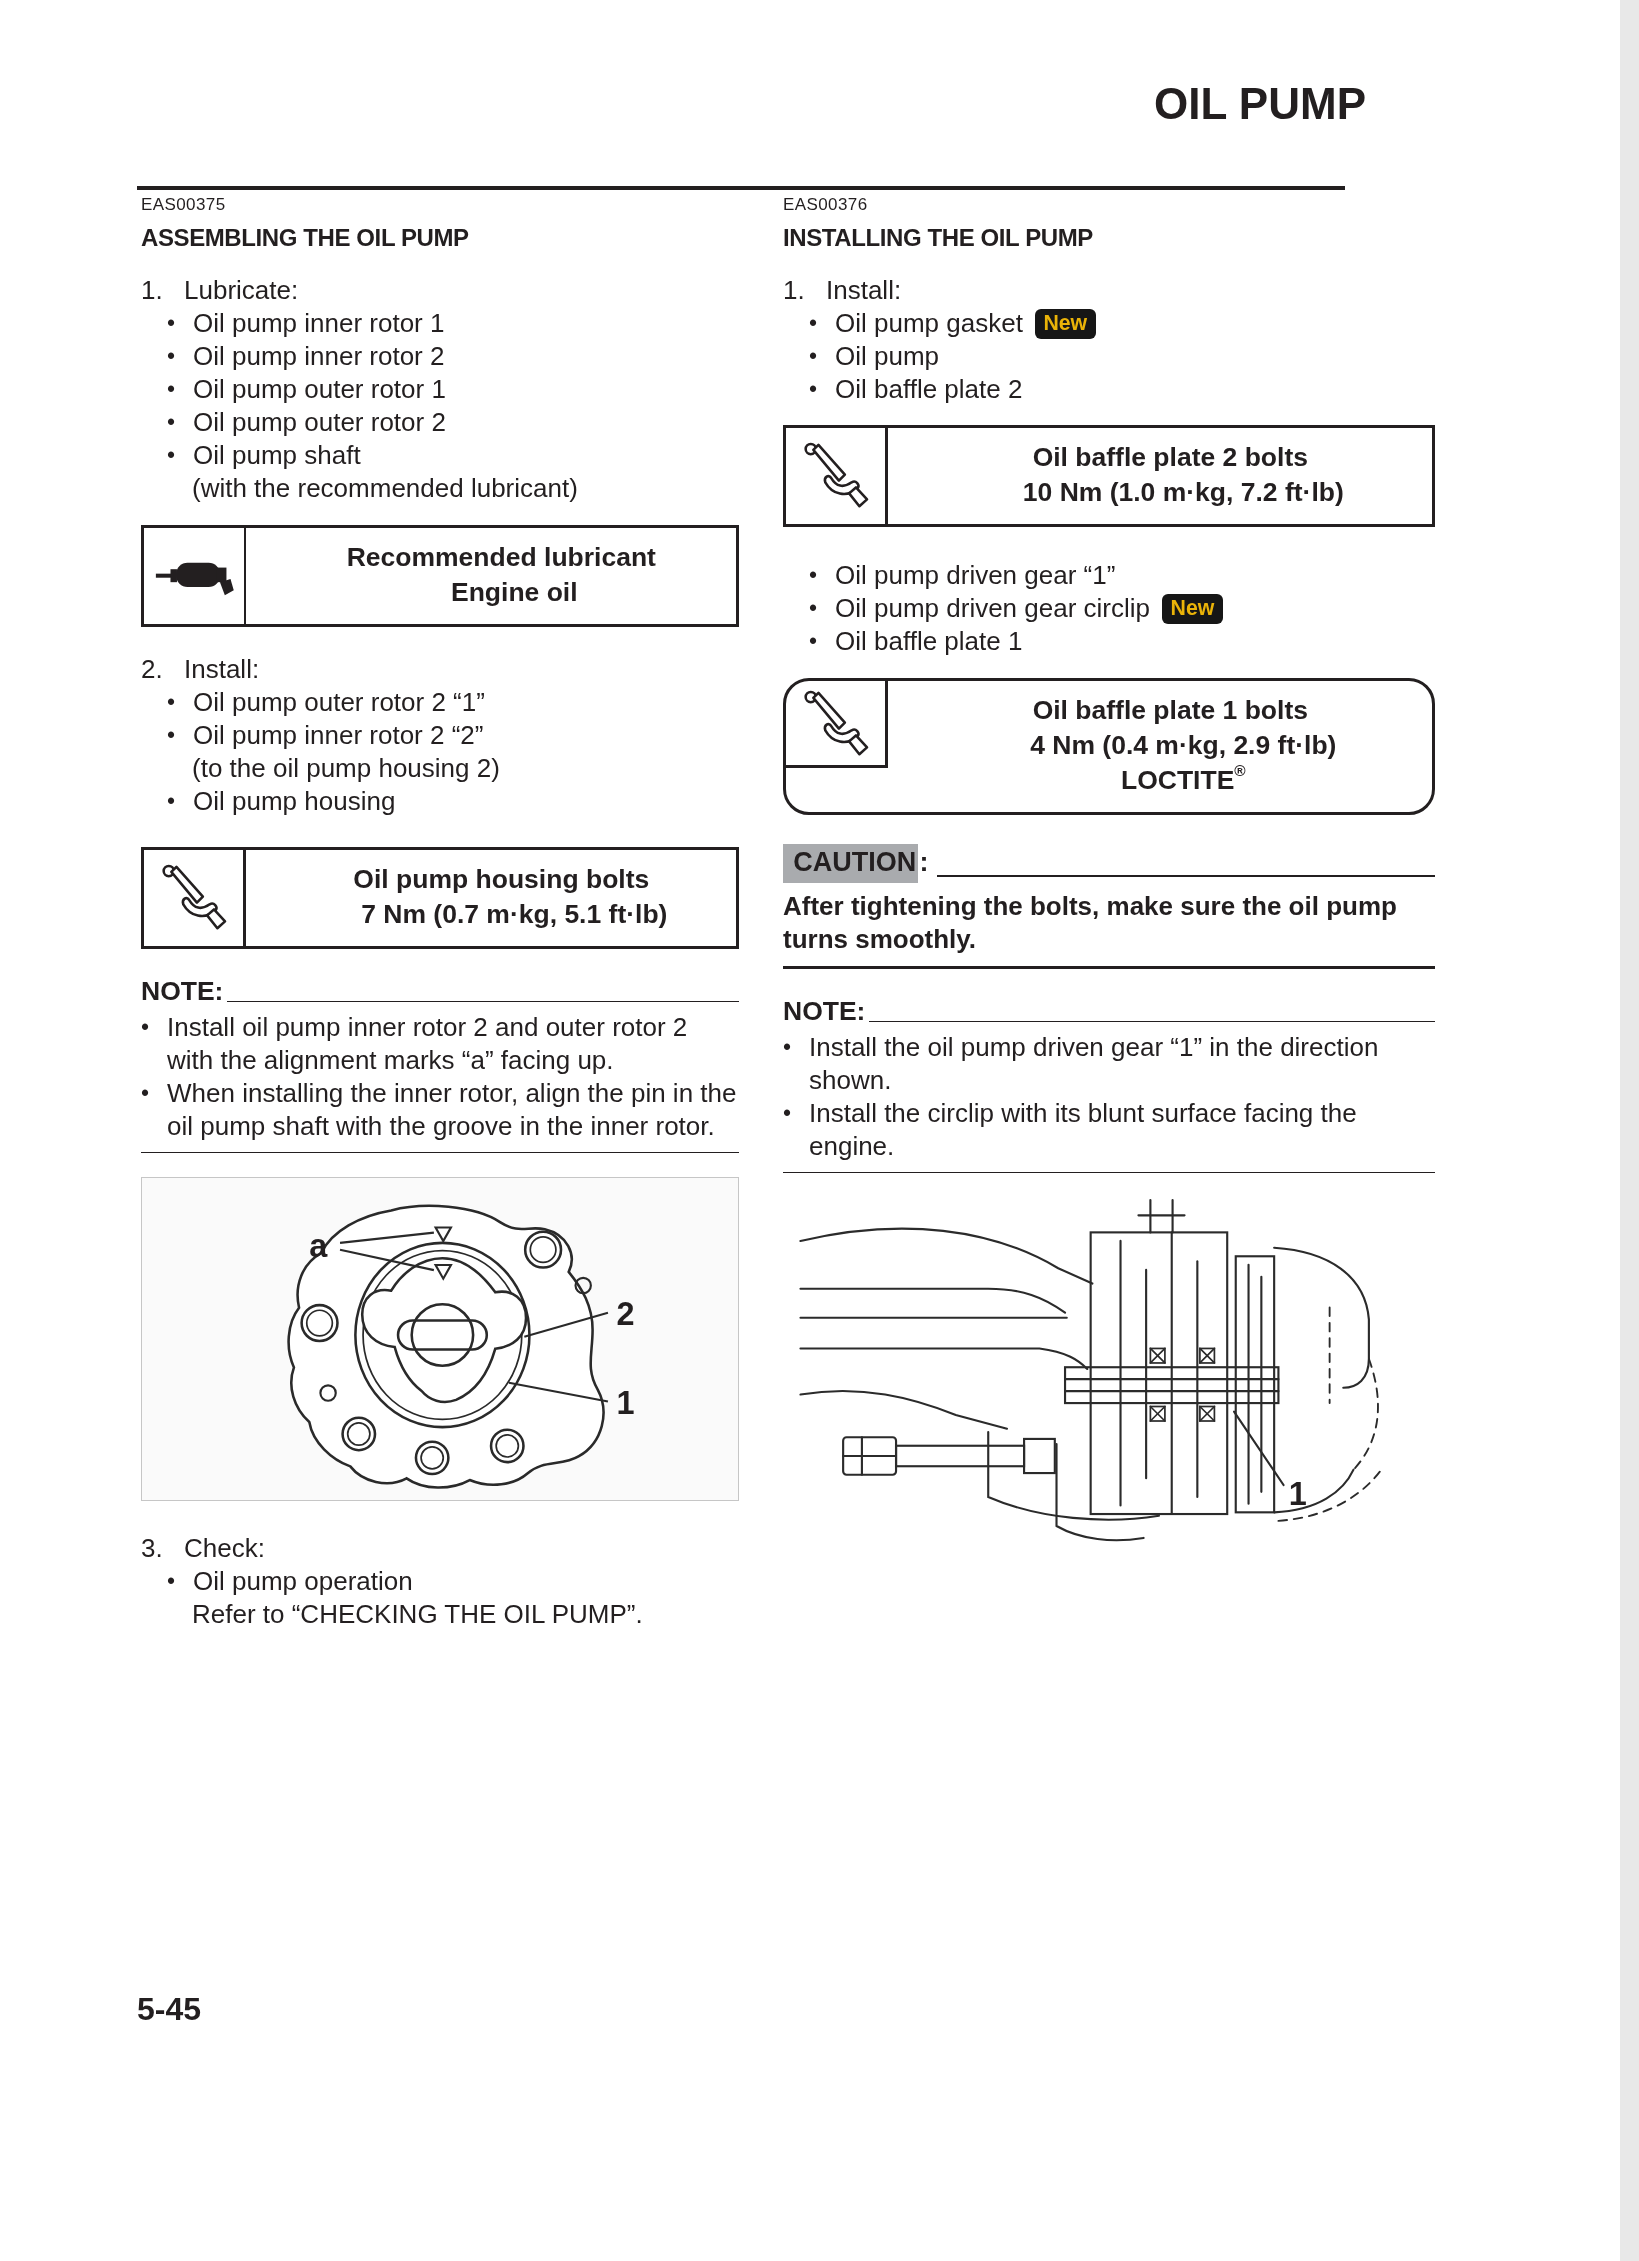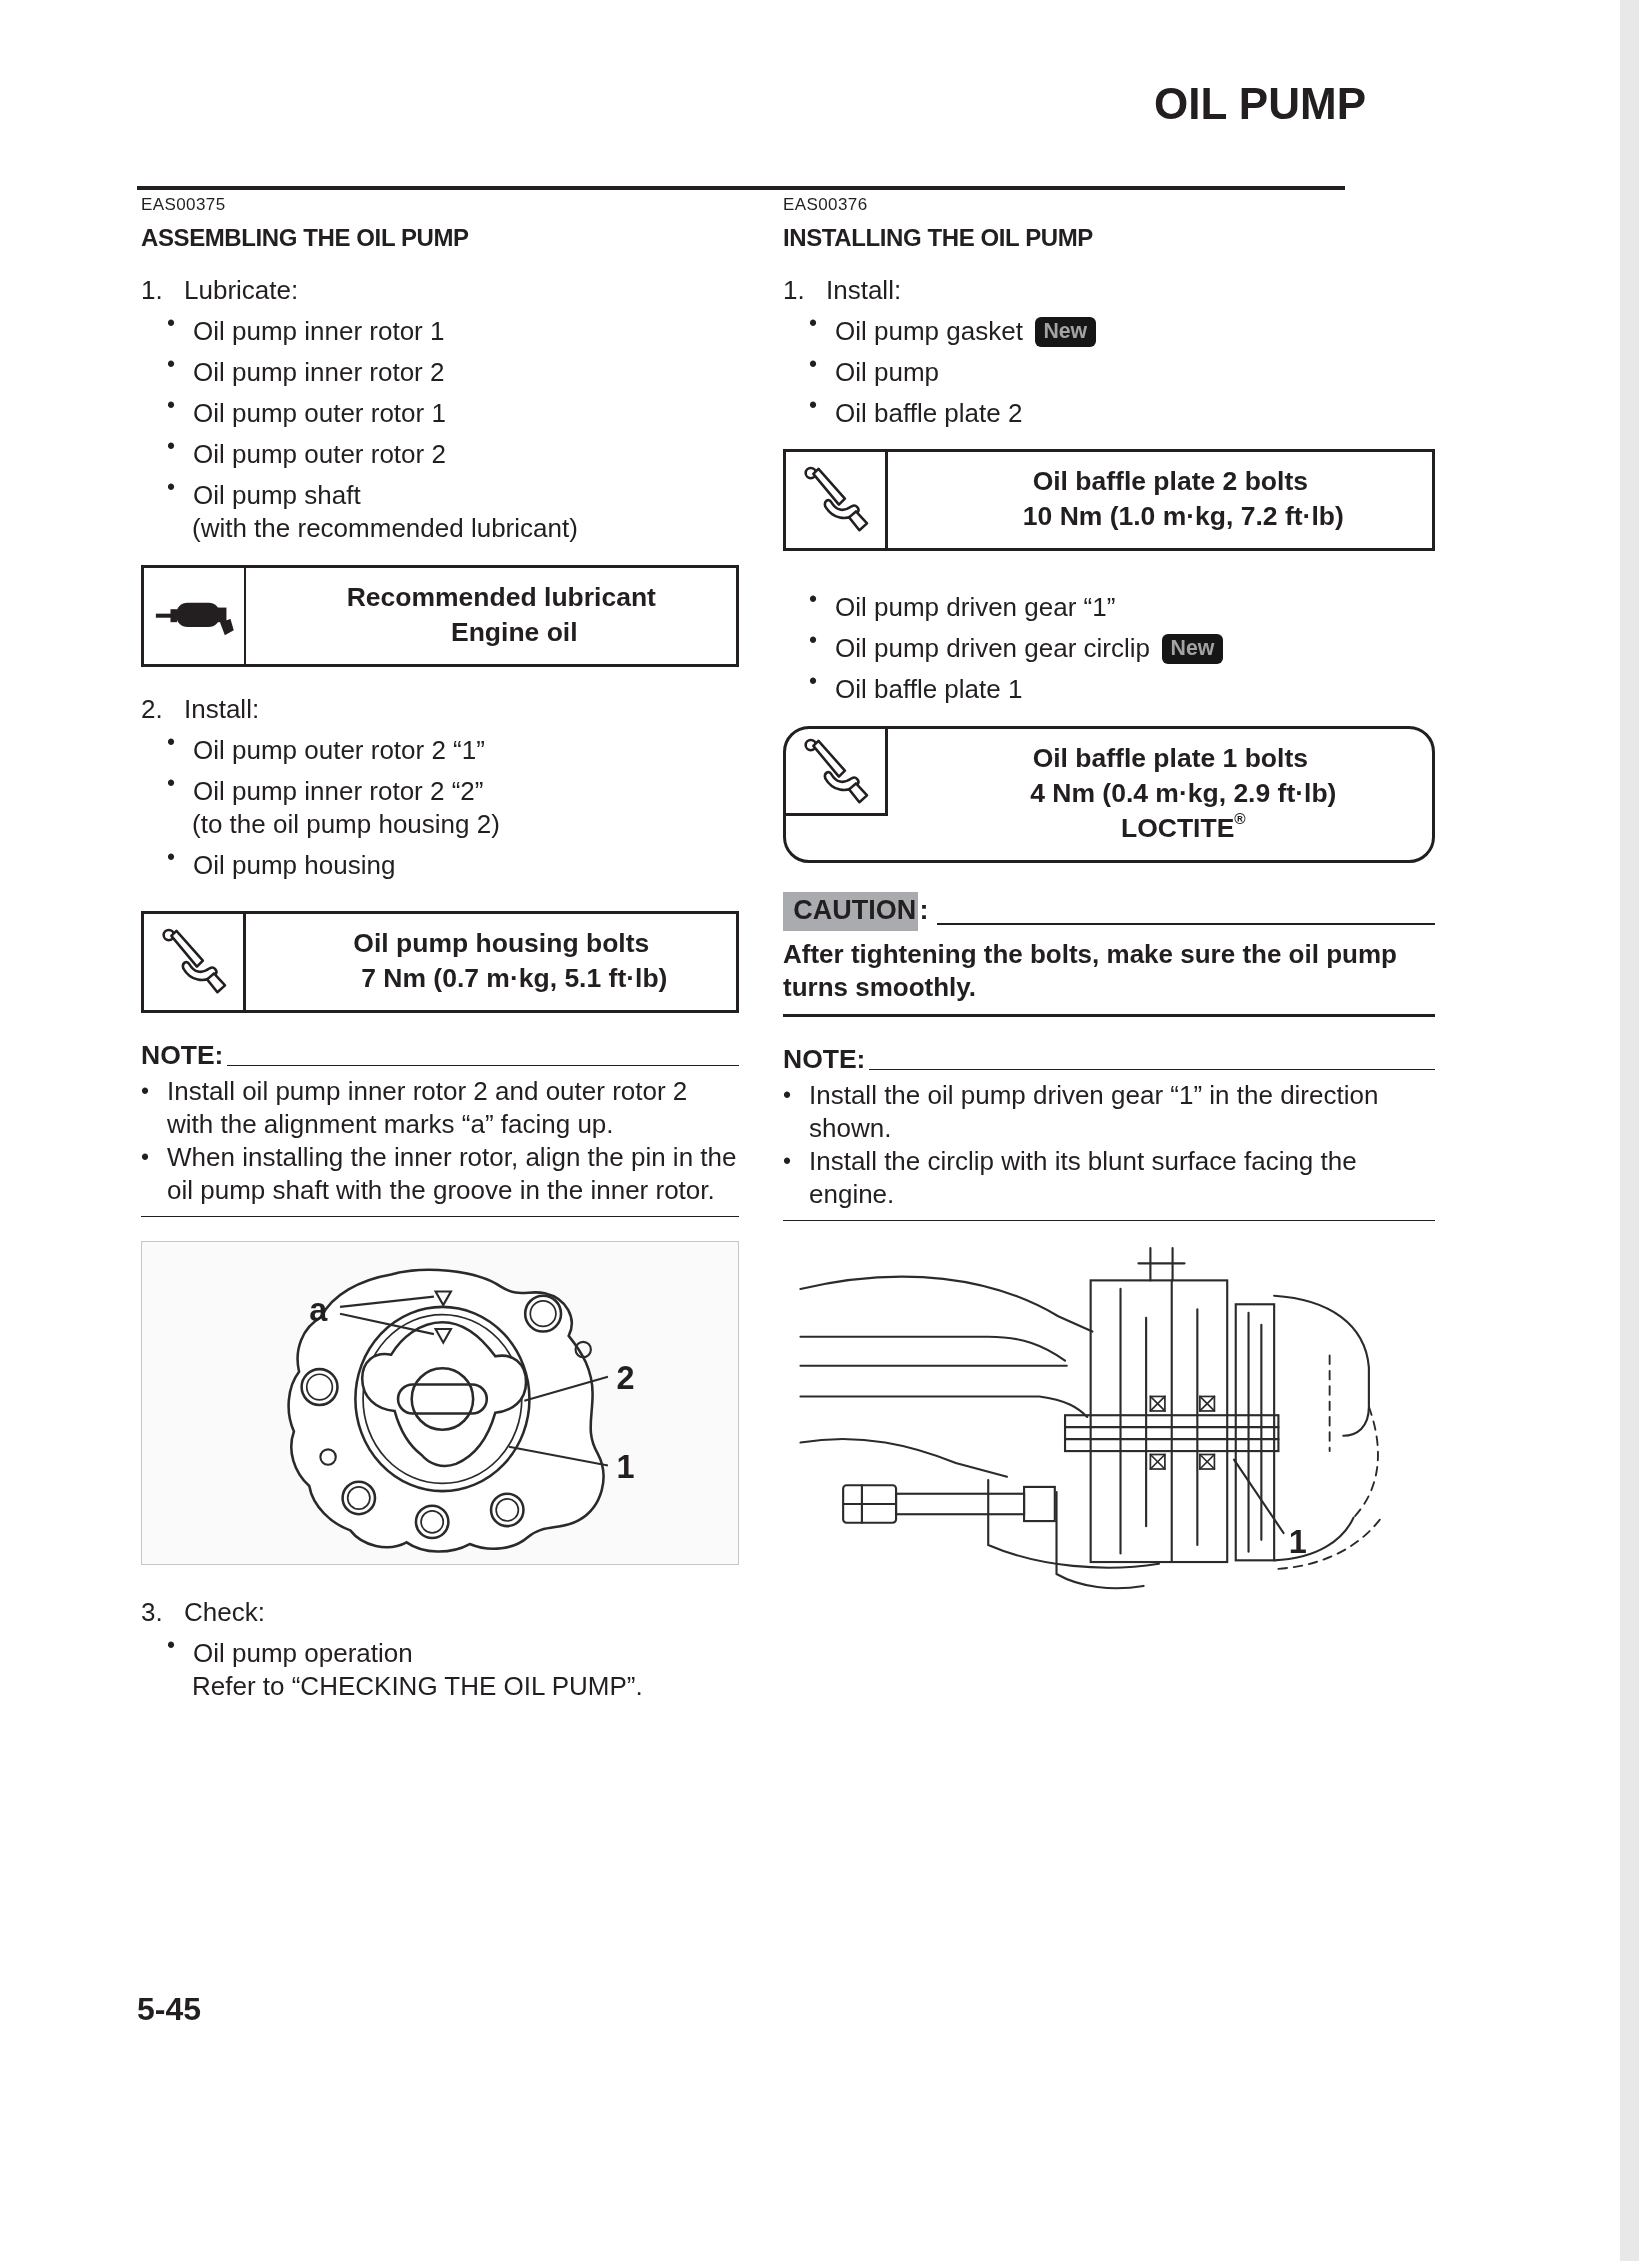--- a/index.html
+++ b/index.html
@@ -17,40 +17,40 @@
   .col-left{left:141px;width:598px;}
   .col-right{left:783px;width:652px;}
 
   .eas{font-size:17px;line-height:20.5px;margin:0 0 3.4px 0;letter-spacing:0.4px;}
   .sect-head{font-size:24px;line-height:38px;font-weight:bold;margin:0 0 17px 0;letter-spacing:-0.4px;}
 
   .step{display:flex;}
   .step .num{width:43px;flex:none;}
   .li{display:flex;margin-left:26px;}
   .li .dot{width:26px;flex:none;font-size:23px;}
-  .li .txt{flex:1;margin-top:8px;}
+  .li .txt{flex:1;}
   .subline{margin-left:51px;}
 
   
   .nli{display:flex;}
   .nli .dot{width:26px;flex:none;font-size:23px;}
   .nli .txt{flex:1;}
 
   
   .spec-box{border:3.4px solid #231f20;display:flex;margin-top:22px;background:#fff;}
   .spec-box .icon-cell{width:102px;flex:none;border-right:3.4px solid #231f20;
                        display:flex;align-items:center;justify-content:center;}
   .spec-box.thin-divider .icon-cell{border-right:2.6px solid #231f20;}
   .spec-box .text-cell{flex:1;padding:12px 15.4px 13.7px 36px;font-weight:bold;font-size:26.5px;line-height:35px;text-align:center;}
   .spec-box .indent{padding-left:26px;}
   .spec-box.tall .icon-cell{height:87px;align-self:flex-start;border-bottom:3.4px solid #231f20;}
   sup.reg{font-size:15.4px;vertical-align:top;line-height:1;}
 
   
-  .badge-new{display:inline-block;background:#161616;color:#a3a3a3;font-weight:bold;
+  .badge-new{display:inline-block;background:#161616;color:#eab308;font-weight:bold;
              font-size:21.3px;line-height:26.5px;padding:0.9px 8.5px 2.6px 8.5px;border-radius:6px;
              margin-left:12px;vertical-align:1.7px;}
 
   
   .note-head{display:flex;align-items:flex-end;margin-top:26px;}
   .note-label{font-weight:bold;font-size:26.5px;flex:none;}
   .hline{flex:1;border-bottom:2.6px solid #231f20;margin-bottom:6px;margin-left:3.4px;}
   .hline.thin{border-bottom-width:1.7px;}
   .closing-rule{border-bottom:1.7px solid #231f20;margin-top:8.5px;}
 

